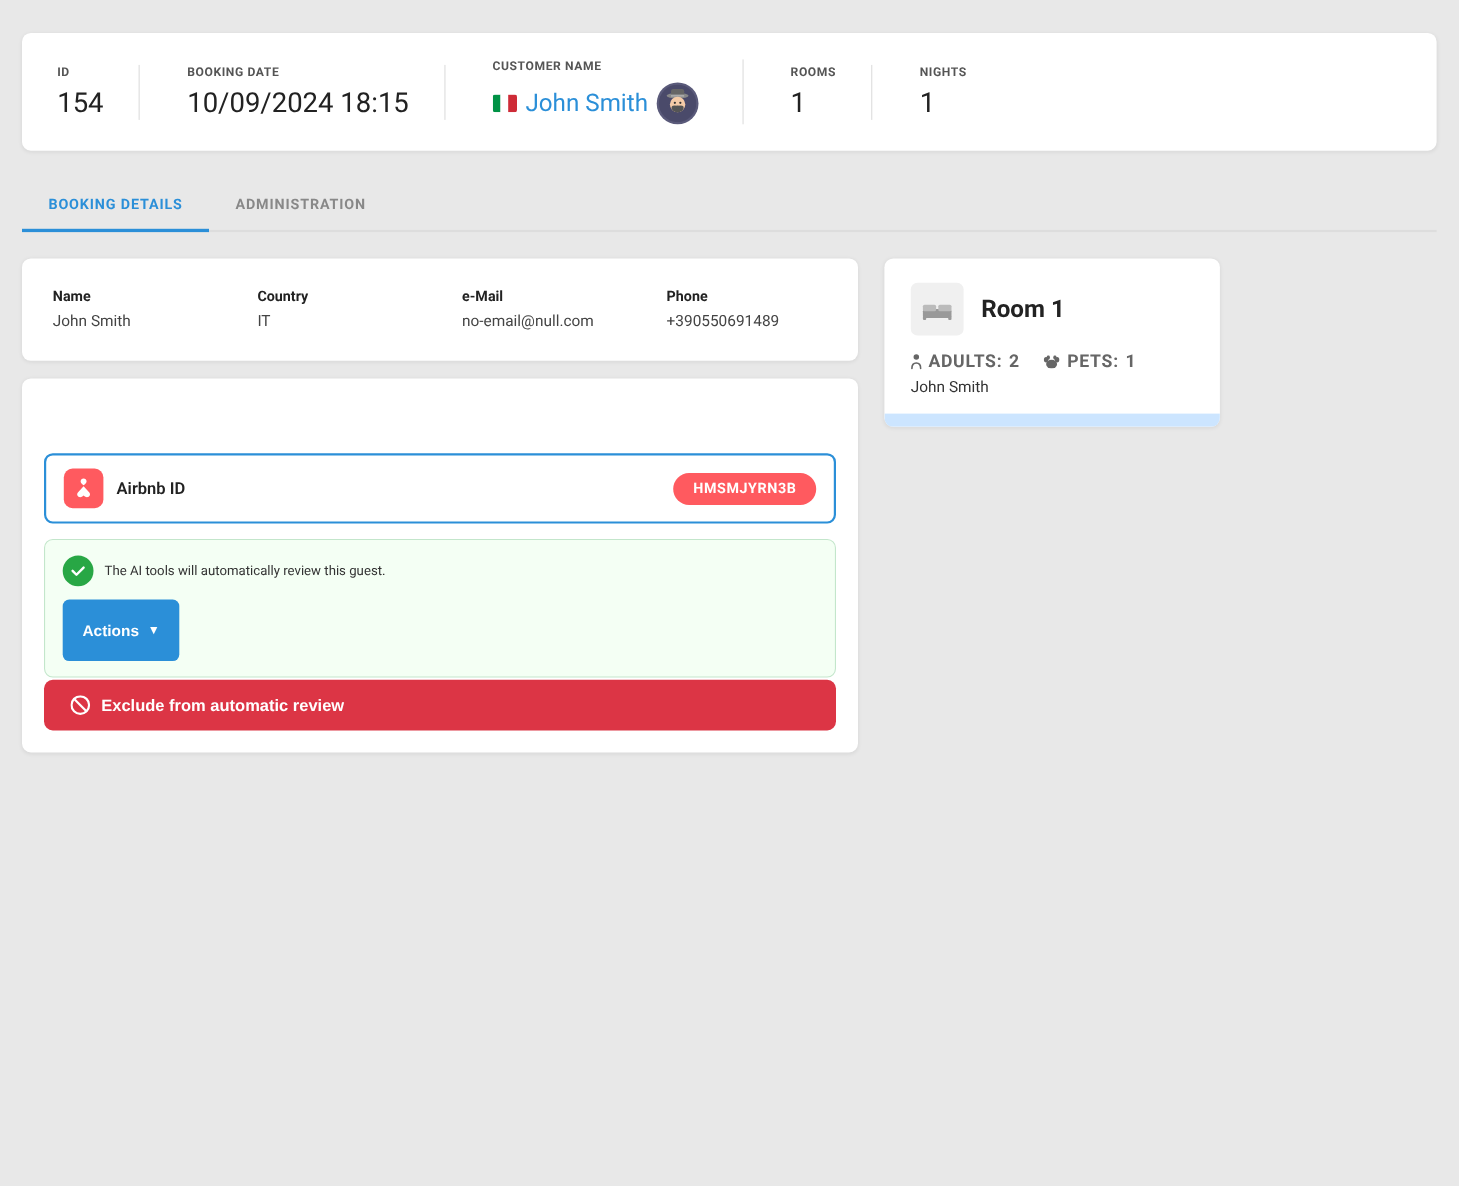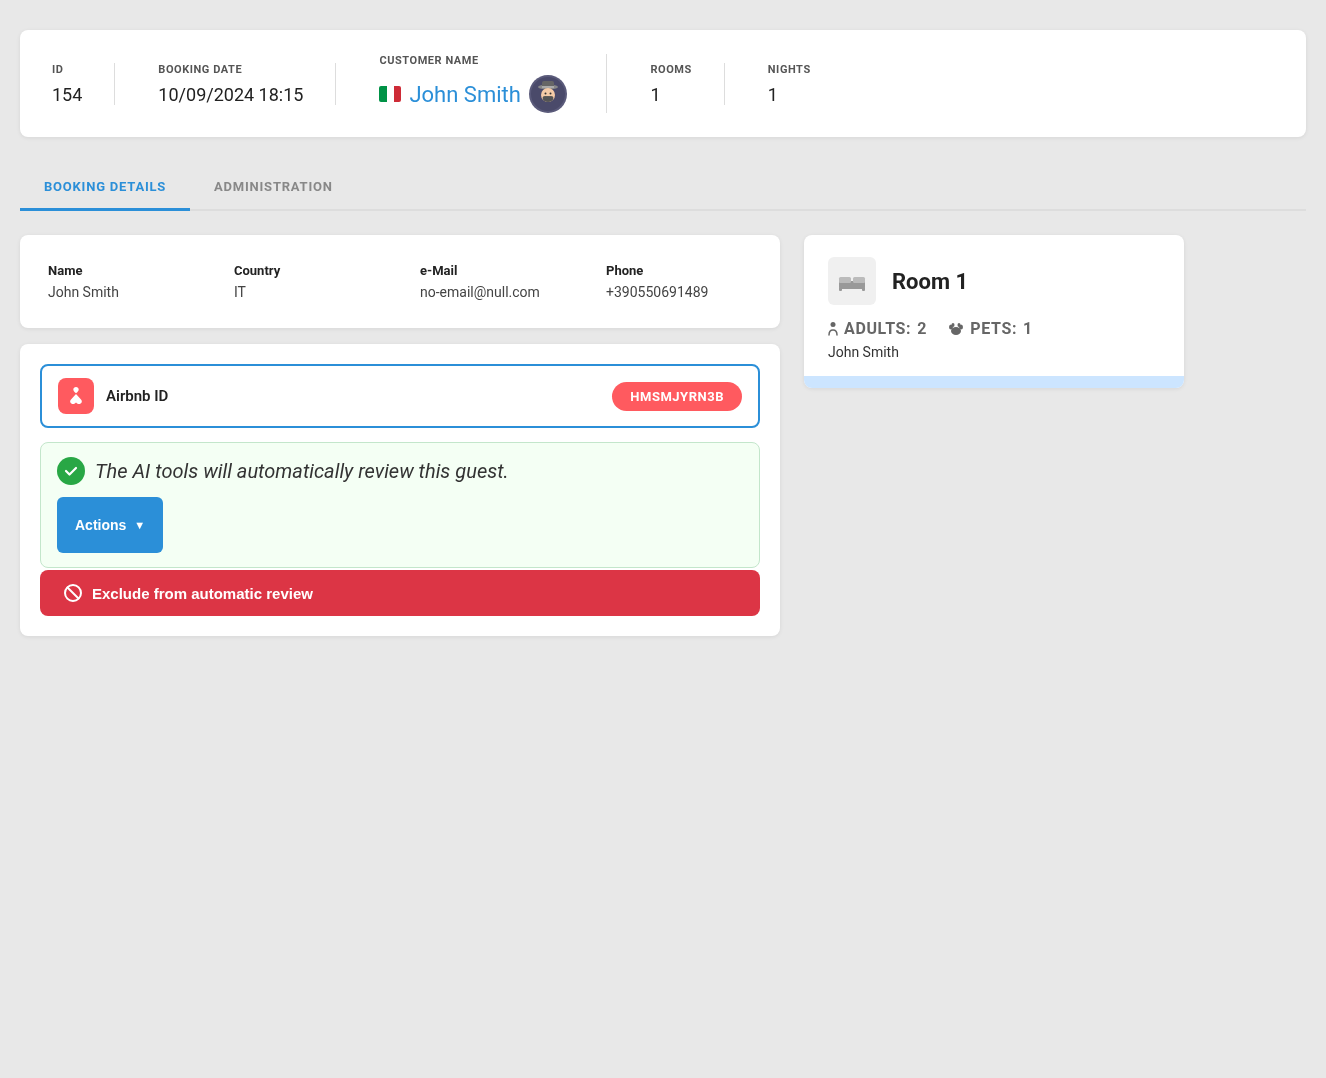--- a/index.html
+++ b/index.html
@@ -33,21 +33,21 @@
     .header-field:first-child { padding-left: 0; }
     .header-field:last-child { border-right: none; }
     .header-label {
       font-size: 11px;
       font-weight: 700;
       letter-spacing: 0.05em;
       color: #555;
       text-transform: uppercase;
     }
     .header-value {
-      font-size: 18px;
+      font-size: 25px;
       font-weight: 400;
       color: #222;
     }
     .customer-name-value {
       display: flex;
       align-items: center;
       gap: 8px;
       font-size: 22px;
       color: #2b8fd8;
       font-weight: 400;
@@ -104,21 +104,21 @@
       align-items: flex-start;
     }
     .left-col {
       flex: 1;
       display: flex;
       flex-direction: column;
       gap: 16px;
       max-width: 760px;
     }
     .right-col {
-      width: 380px;
+      width: 305px;
       flex-shrink: 0;
     }
 
     
     .details-card {
       background: #fff;
       border-radius: 8px;
       padding: 28px;
       box-shadow: 0 1px 4px rgba(0,0,0,0.08);
     }
@@ -147,20 +147,21 @@
       box-shadow: 0 1px 4px rgba(0,0,0,0.08);
     }
     .airbnb-row {
       display: flex;
       align-items: center;
       justify-content: space-between;
       border: 2px solid #2b8fd8;
       border-radius: 8px;
       padding: 12px 16px;
       margin-bottom: 14px;
+      margin-top: 48px;
     }
     .airbnb-left {
       display: flex;
       align-items: center;
       gap: 12px;
     }
     .airbnb-icon-wrap {
       width: 36px;
       height: 36px;
       background: #ff5a5f;
@@ -204,23 +205,22 @@
       width: 28px;
       height: 28px;
       background: #28a745;
       border-radius: 50%;
       display: flex;
       align-items: center;
       justify-content: center;
       flex-shrink: 0;
     }
     .ai-notice-text {
-      font-size: 20px;
+      font-size: 12px;
       color: #333;
-      font-style: italic;
     }
 
     
     .actions-btn {
       display: inline-flex;
       align-items: center;
       gap: 8px;
       background: #2b8fd8;
       color: #fff;
       border: none;

